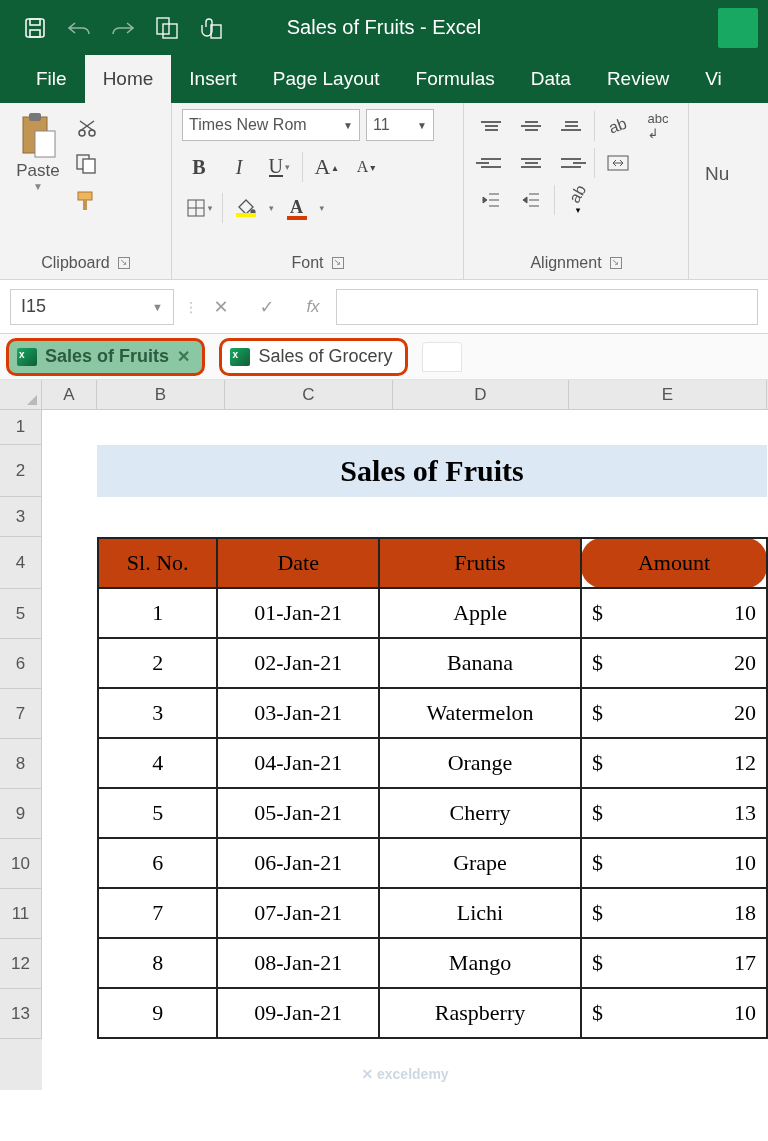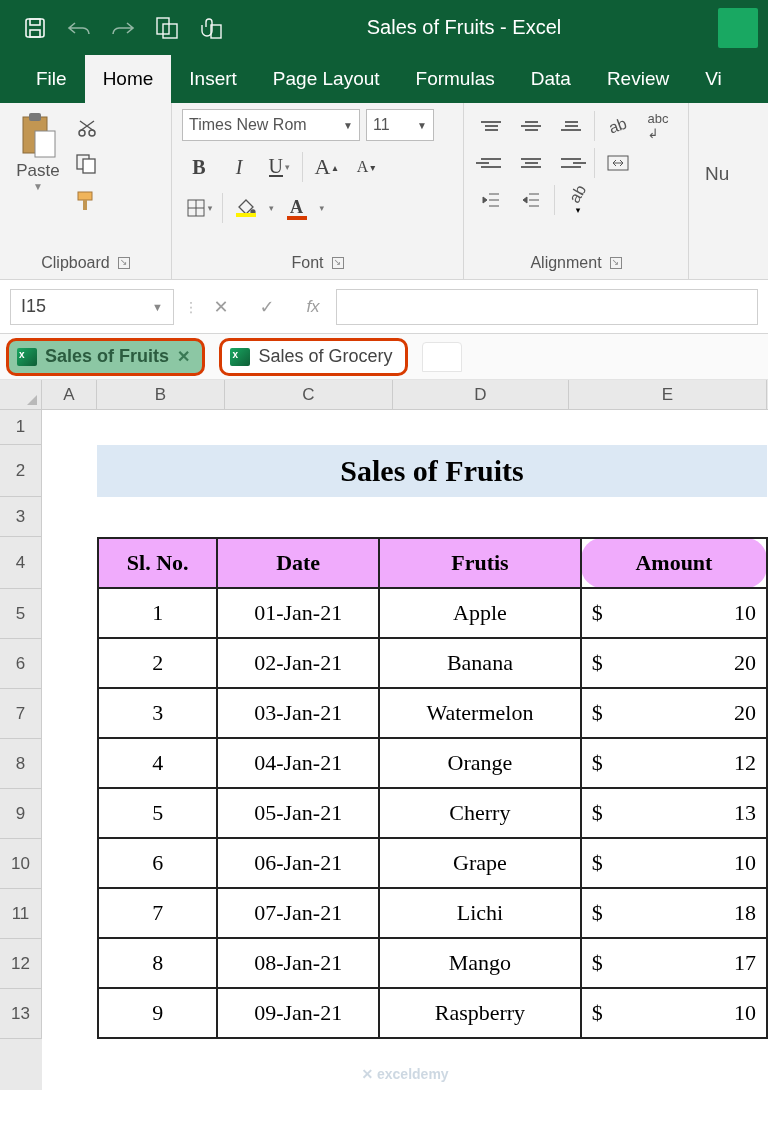--- a/index.html
+++ b/index.html
@@ -2,27 +2,27 @@
 <html><head>
 <meta charset="utf-8">
 <style>
 * { box-sizing: border-box; margin: 0; padding: 0; }
 body { font-family: "Segoe UI", Arial, sans-serif; background: #fff; width: 768px; overflow: hidden; font-size: 14px; }
 
 
 .titlebar { background: #0e5e36; height: 55px; display: flex; align-items: center; color: #fff; position: relative; }
 .titlebar .qat { display: flex; align-items: center; gap: 18px; padding-left: 22px; }
 .titlebar .qat .ico { width: 26px; height: 26px; display: flex; align-items: center; justify-content: center; opacity: 0.95; }
-.titlebar .titletext { position: absolute; left: 50%; transform: translateX(-50%); margin-left: 80px; font-size: 20px; }
+.titlebar .titletext { position: absolute; left: 50%; transform: translateX(-50%); font-size: 20px; }
 .titlebar .xlicon { position: absolute; right: 10px; width: 40px; height: 40px; background: #19a862; border-radius: 2px; }
 
 
 .menutabs { background: #0e5e36; height: 48px; display: flex; align-items: stretch; padding-left: 18px; }
 .menutabs .mtab { color: #fff; padding: 0 18px; font-size: 19px; display: flex; align-items: center; cursor: pointer; }
-.menutabs .mtab.active { background: #f3f3f3; color: #000000; }
+.menutabs .mtab.active { background: #f3f3f3; color: #404040; }
 
 
 .ribbon { background: #f3f3f3; border-bottom: 1px solid #d6d6d6; height: 177px; display: flex; }
 .rgroup { border-right: 1px solid #d6d6d6; padding: 6px 10px 4px; display: flex; flex-direction: column; justify-content: space-between; position: relative; }
 .rgroup .label { text-align: center; font-size: 16px; color: #555; padding: 3px 0; display: flex; align-items: center; justify-content: center; gap: 8px; }
 .rgroup .label .dlg { width: 12px; height: 12px; border: 1px solid #888; position: relative; }
 .rgroup .label .dlg::after { content: '↘'; font-size: 9px; position: absolute; top: -1px; left: 1px; color: #888; }
 .rbtn { display: flex; align-items: center; justify-content: center; color: #555; }
 .rvsep { width: 1px; background: #d6d6d6; height: 100%; }
 
@@ -84,21 +84,21 @@
 
 .grid { display: flex; }
 .rowheads { width: 42px; background: #e9e9e9; }
 .rh { border-bottom: 1px solid #ccc; border-right: 1px solid #ccc; text-align: center; font-size: 17px; color: #555; display: flex; align-items: center; justify-content: center; }
 .cells { flex: 1; position: relative; background: #fff; }
 
 
 .titlecell { position: absolute; left: 55px; top: 35px; width: 670px; height: 52px; background: #dce8f4; display: flex; align-items: center; justify-content: center; font-family: "Times New Roman", serif; font-size: 30px; font-weight: 700; }
 .datatable { position: absolute; left: 55px; top: 127px; border-collapse: collapse; font-family: "Times New Roman", serif; }
 .datatable th, .datatable td { border: 2px solid #222; height: 50px; font-size: 22px; }
-.datatable th { background: #f0abfc; font-weight: 700; }
+.datatable th { background: #c2410c; font-weight: 400; }
 .datatable td { text-align: center; }
 .datatable .amt { display: flex; justify-content: space-between; padding: 0 10px; }
 
 .c-slno { width: 124px; }
 .c-date { width: 168px; }
 .c-fruit { width: 207px; }
 .c-amt { width: 192px; border-radius: 21px; }
 
 .watermark { position: absolute; bottom: 8px; left: 50%; transform: translateX(-50%); color: #b9c8d6; font-size: 14px; font-weight: 700; opacity: 0.7; }
 </style>

